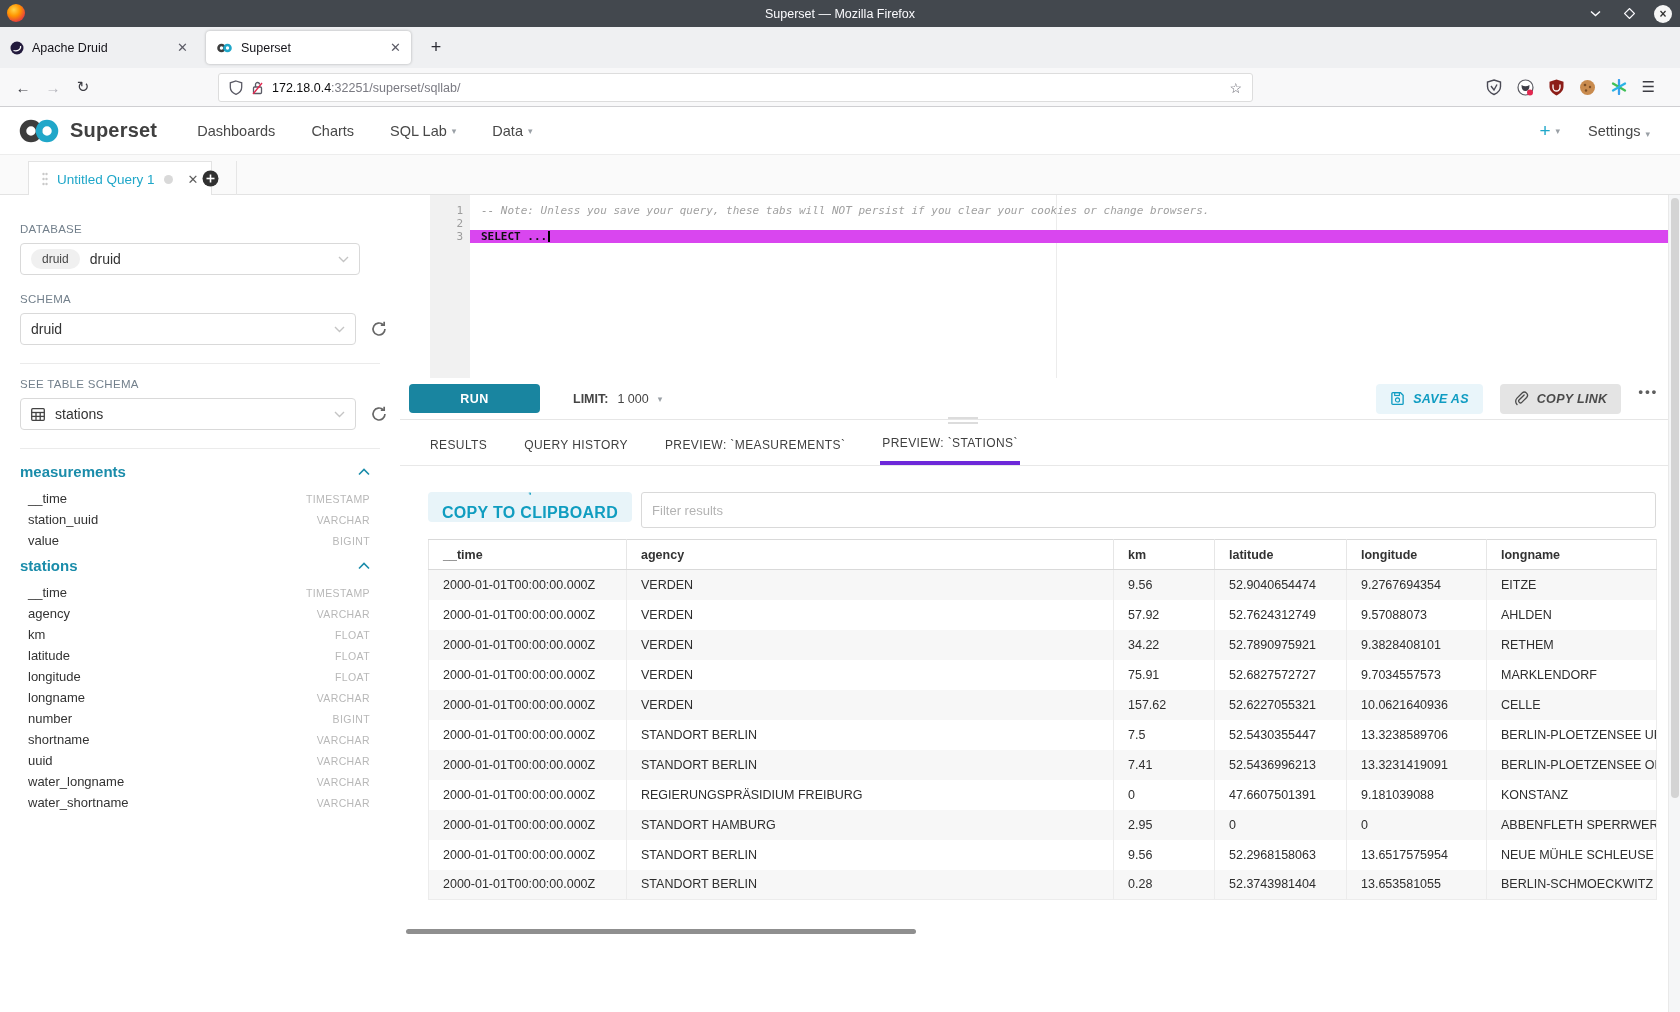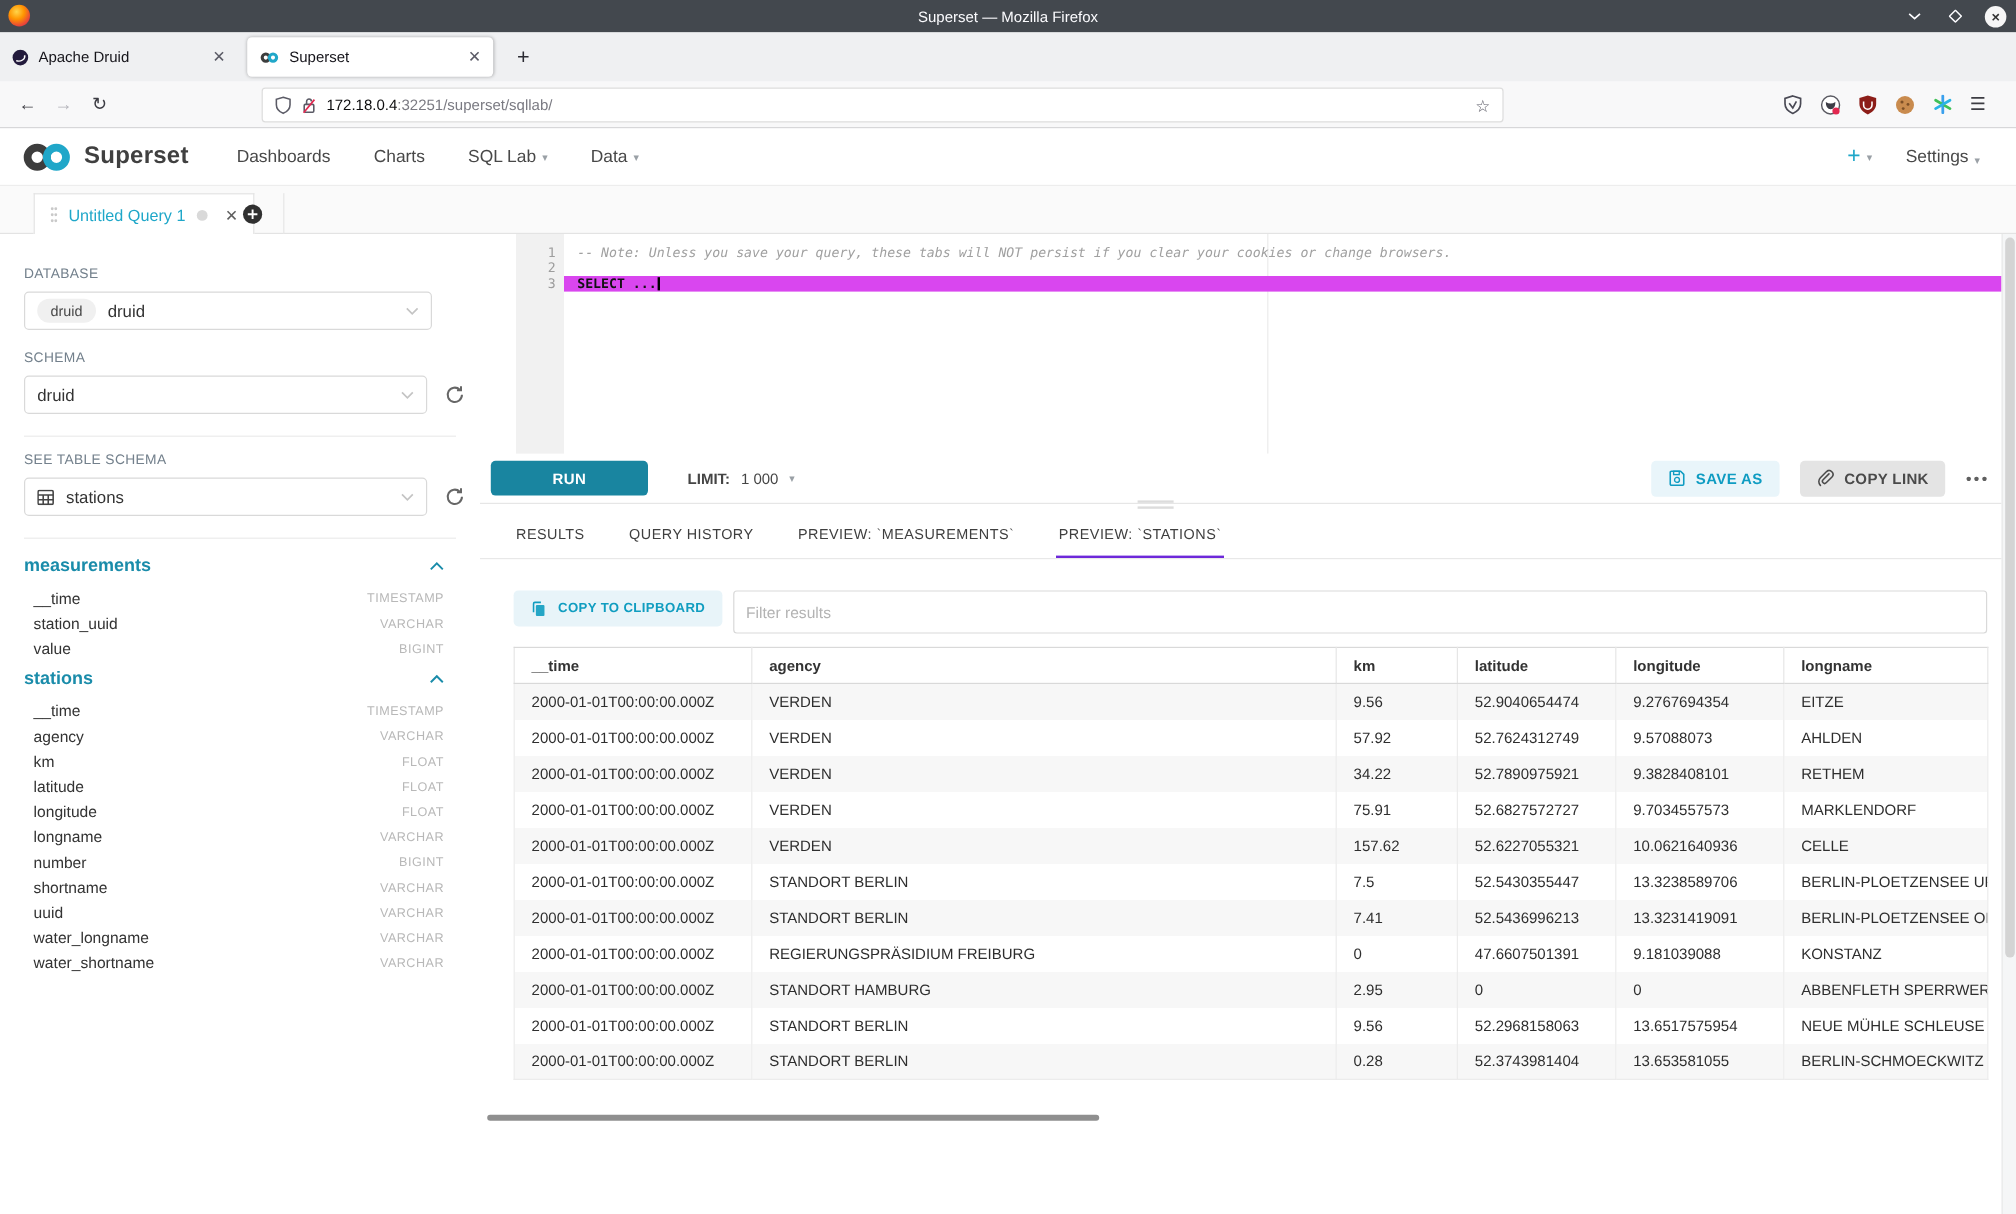--- a/index.html
+++ b/index.html
@@ -91,40 +91,40 @@
   .cline.hl { background:#d946ef; font-weight:700; color:#111; }
   .cursorbar { display:inline-block; width:2px; height:11px; background:#000; vertical-align:-2px; margin-left:1px; }
 
   
   .toolbar { position:absolute; left:0; right:0; top:183px; height:42px; display:flex; align-items:center;
     padding:0 10px 0 9px; border-bottom:1px solid #e6e6e6; }
   .run-btn { width:131px; height:29px; background:#1985a0; color:#fff; font-size:12.5px; font-weight:700;
     letter-spacing:.4px; border-radius:4px; display:flex; align-items:center; justify-content:center; cursor:pointer; }
   .limit-group { display:flex; align-items:center; gap:9px; margin-left:33px; font-size:12.5px; color:#454545; }
   .limit-label { font-weight:600; }
-  .tb-right { margin-left:auto; display:flex; align-items:center; gap:17px; }
+  .tb-right { margin-left:auto; display:flex; align-items:flex-start; gap:17px;font-style:italic; }
   .btn-lite { height:30px; border-radius:4px; display:flex; align-items:center; gap:8px; padding:0 14px;
     font-size:12.5px; font-weight:700; letter-spacing:.3px; cursor:pointer; }
   .saveas { background:#e9f5fa; color:#0f9cc2; }
   .copylink { background:#e4e4e4; color:#4a4a4a; }
   .moredots { color:#5f5f5f; font-size:13px; letter-spacing:2px; font-weight:700; }
   .draghandle { position:absolute; left:548px; top:222px; width:30px; height:7px;
     border-top:2px solid #dcdcdc; border-bottom:2px solid #dcdcdc; }
 
   
   .rtabs { position:absolute; left:0; right:0; top:225px; height:46px; border-bottom:1px solid #e8e8e8;
     display:flex; align-items:flex-end; padding-left:28px; }
   .rtab { font-size:12px; color:#3f3f3f; letter-spacing:.4px; padding:0 2px 13px; margin-right:33px; cursor:pointer; }
-  .rtab.active { border-bottom:2px solid #6d28d9; padding-bottom:11px; }
+  .rtab.active { border-bottom:4px solid #6d28d9; padding-bottom:11px; }
 
   
   .results { position:absolute; left:0; right:0; top:271px; bottom:0; padding:0 12px 0 28px; }
   .res-controls { display:flex; margin-top:26px; }
   .copy-btn { background:#e8f4f9; color:#109dc0; height:30px; border-radius:4px; display:inline-flex;
-    align-items:center; gap:9px; padding:0 14px; font-size:11px; font-weight:700; letter-spacing:.3px; cursor:pointer; }
+    align-items:center; gap:9px; padding:0 14px; font-size:16px; font-weight:700; letter-spacing:.3px; cursor:pointer;flex-direction:column; }
   .filter-input { flex:1; margin-left:9px; height:36px; border:1px solid #d9d9d9; border-radius:3px;
     font-size:13px; color:#333; padding:0 10px; font-family:"Liberation Sans", sans-serif; }
   .filter-input::placeholder { color:#b3b3b3; }
   .rowcount { margin-top:14px; font-size:13px; color:#2e2e2e; }
   table.grid { border-collapse:collapse; table-layout:fixed; width:1228px; margin-top:11px; }
   .grid th { height:30px; text-align:left; font-size:12.5px; font-weight:700; color:#333; background:#fff;
     border-top:1px solid #d9d9d9; border-bottom:1px solid #d9d9d9; border-right:1px solid #e6e6e6;
     padding:0 8px 0 14px; white-space:nowrap; overflow:hidden; cursor:pointer; }
   .grid th:first-child { border-left:1px solid #e6e6e6; }
   .grid td { height:30px; font-size:12.5px; color:#2e2e2e; border-right:1px solid #ececec;

